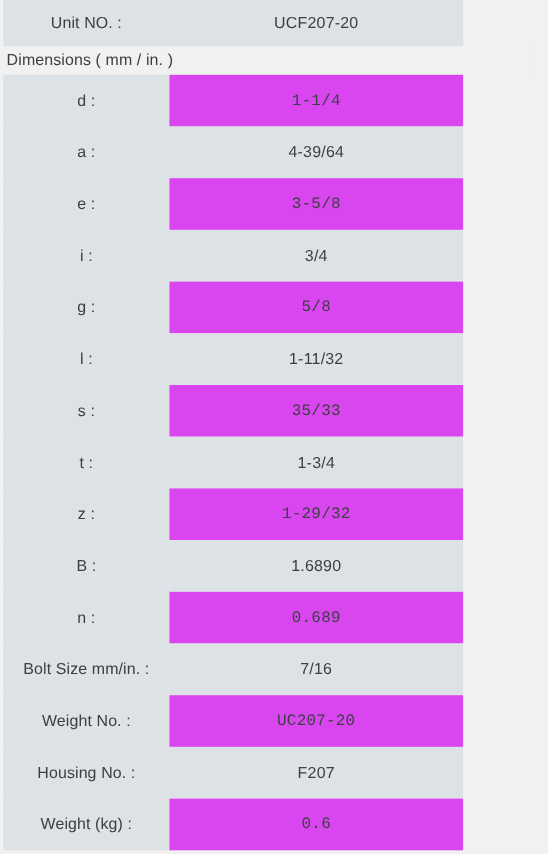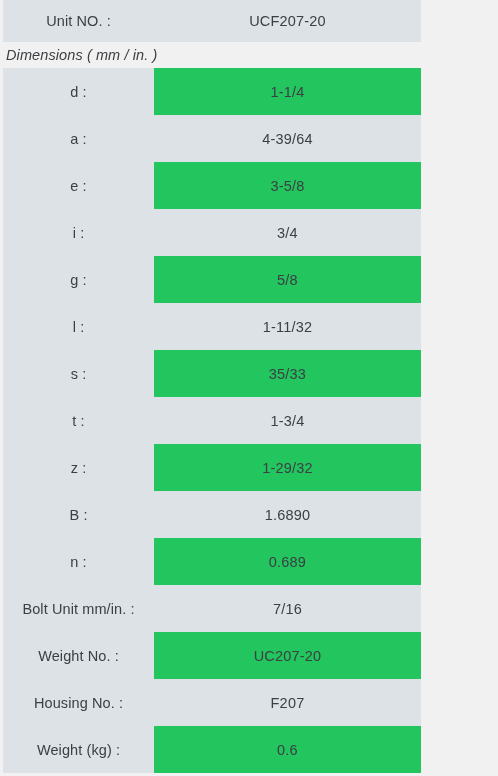--- a/index.html
+++ b/index.html
@@ -50,21 +50,22 @@
   
   .spec-row.shaded .cell-label,
   .spec-row.shaded .cell-value {
     background: #dde2e6;
   }
   
   .spec-row.plain .cell-label {
     background: #dde2e6;
   }
   .spec-row.plain .cell-value {
-    background: #22c55e;
+    background: #d946ef;
+    font-family: Liberation Mono, monospace;
   }
 
   
   .spec-row.header-row {
     height: 42px;
   }
   .spec-row.header-row .cell-label,
   .spec-row.header-row .cell-value {
     background: #dde2e6;
   }
@@ -73,21 +74,20 @@
   .section-row {
     width: 481px;
     height: 26px;
     display: flex;
     align-items: center;
     background: #f1f1f1;
     padding-left: 3px;
     box-sizing: border-box;
     font-size: 14.5px;
     letter-spacing: 0.1px;
-    font-style: italic;
   }
 </style>
 </head>
 <body>
 
 <div class="spec-table">
 
   <div class="spec-row header-row">
     <div class="cell-label">Unit NO. :</div>
     <div class="cell-value">UCF207-20</div>
@@ -134,21 +134,21 @@
       </div>
       <div class="spec-row shaded">
         <div class="cell-label">B :</div>
         <div class="cell-value">1.6890</div>
       </div>
       <div class="spec-row plain">
         <div class="cell-label">n :</div>
         <div class="cell-value">0.689</div>
       </div>
       <div class="spec-row shaded">
-        <div class="cell-label">Bolt Unit mm/in. :</div>
+        <div class="cell-label">Bolt Size mm/in. :</div>
         <div class="cell-value">7/16</div>
       </div>
       <div class="spec-row plain">
         <div class="cell-label">Weight No. :</div>
         <div class="cell-value">UC207-20</div>
       </div>
       <div class="spec-row shaded">
         <div class="cell-label">Housing No. :</div>
         <div class="cell-value">F207</div>
       </div>

